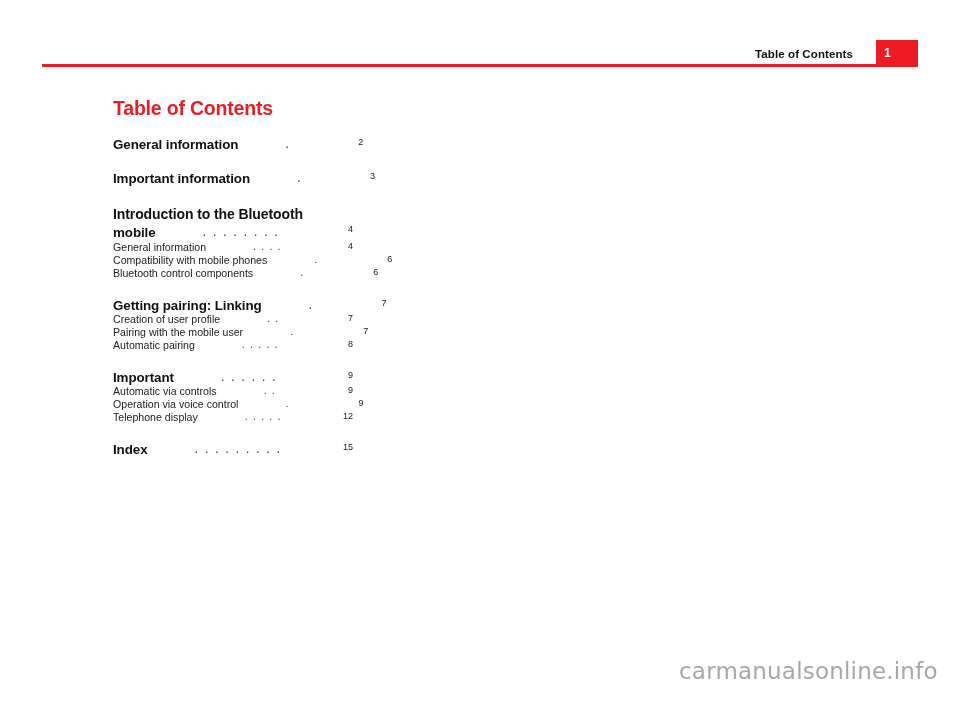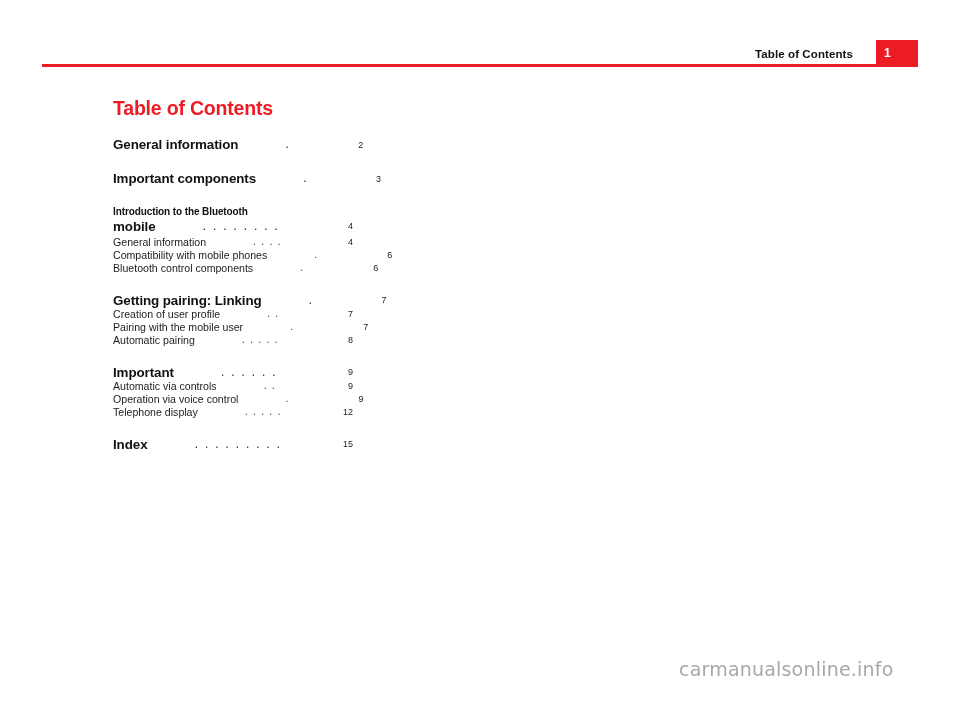--- a/index.html
+++ b/index.html
@@ -76,21 +76,21 @@
   }
 
   .group {
     margin-bottom: 0;
   }
   .group.gap-chapter { margin-top: 19px; }
 
   
   .row {
     display: flex;
-    align-items: center;
+    align-items: flex-start;
     width: 240px;
     gap: 43px;
   }
   .row .label {
     white-space: nowrap;
     flex: 0 0 auto;
   }
   .row .leader {
     flex: 1 1 auto;
     overflow: hidden;
@@ -139,34 +139,34 @@
     top: -1px;
   }
   .sub .pg {
     font-size: 9px;
     color: #222222;
   }
   .sub .row { margin-bottom: 1px; }
 
   
   .chapter-wrap .line-one {
-    font-size: 10px;
+    font-size: 14px;
     font-weight: bold;
     color: #111111;
     letter-spacing: -0.1px;
     line-height: 1.3;
     white-space: nowrap;
   }
 
   
   .watermark {
     position: absolute;
     left: 679px;
     top: 658px;
-    font-size: 19px;
+    font-size: 23px;
     color: #a8a8a8;
     font-family: "DejaVu Sans", sans-serif;
     letter-spacing: 0.2px;
     white-space: nowrap;
   }
 </style>
 </head>
 <body>
 
 <div class="page-header">
@@ -183,21 +183,21 @@
   <div class="group">
     <div class="row chapter">
       <span class="label">General information</span>
       <span class="leader">. . . . . . . . . . . . . . . . . . . . . . . . . . . . . . . . . . . . . . . . . . . . . .</span>
       <span class="pg">2</span>
     </div>
   </div>
 
   <div class="group gap-chapter">
     <div class="row chapter">
-      <span class="label">Important components</span>
+      <span class="label">Important information</span>
       <span class="leader">. . . . . . . . . . . . . . . . . . . . . . . . . . . . . . . . . . . . . . . . . . . . . .</span>
       <span class="pg">3</span>
     </div>
   </div>
 
   <div class="group gap-chapter chapter-wrap">
     <div class="line-one">Introduction to the Bluetooth</div>
     <div class="row chapter chapter-line2">
       <span class="label">mobile</span>
       <span class="leader">. . . . . . . . . . . . . . . . . . . . . . . . . . . . . . . . . . . . . . . . . . . . . .</span>

